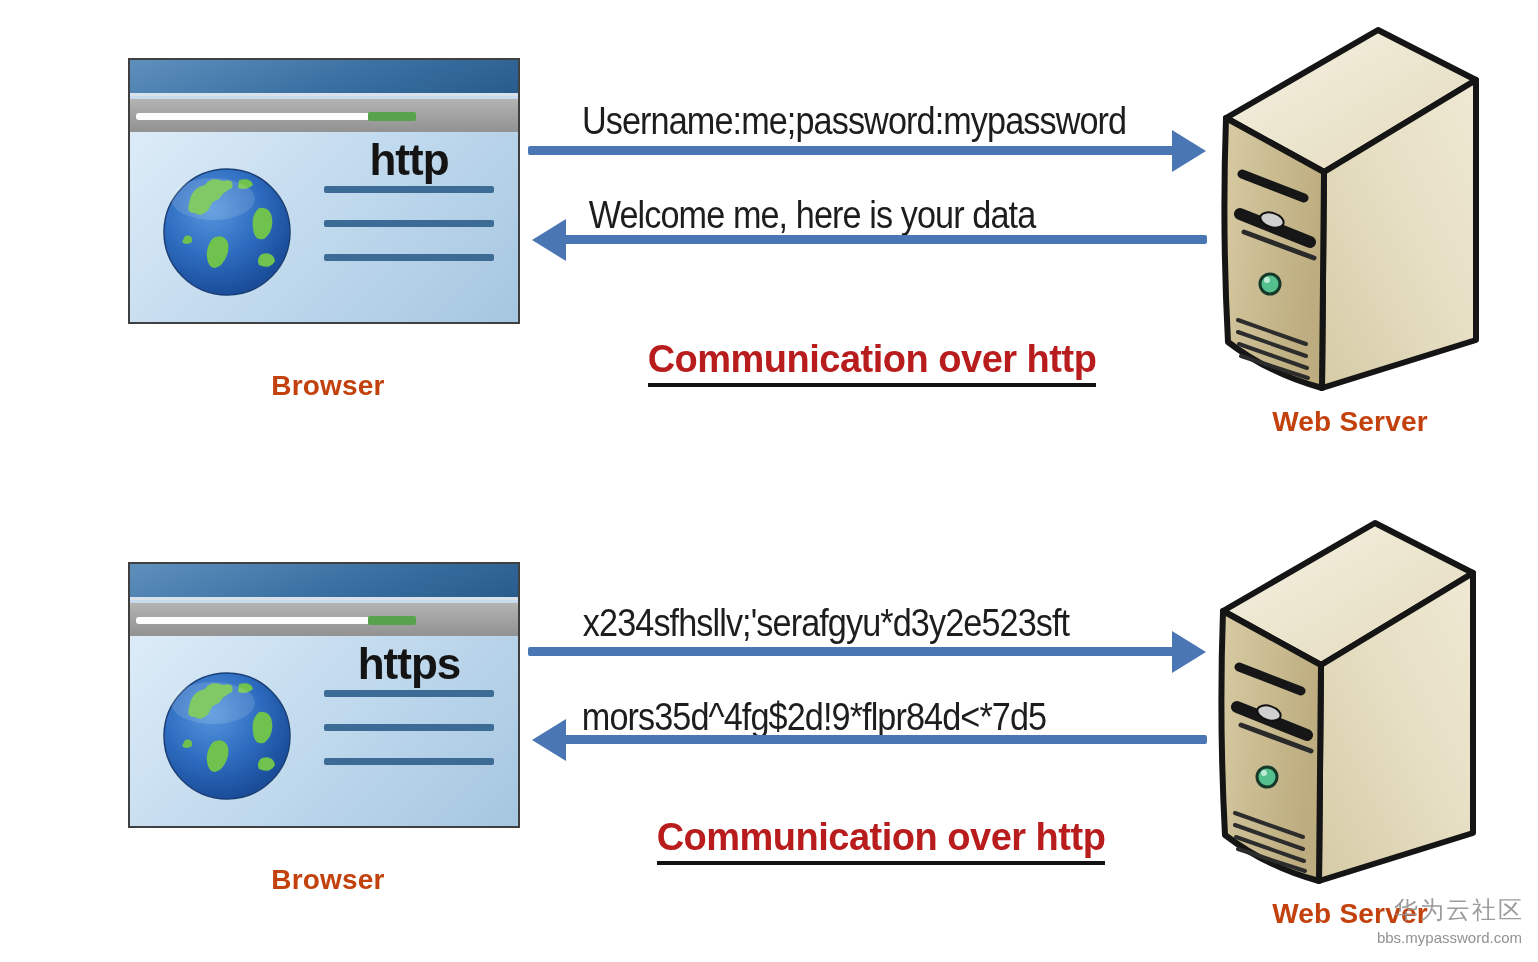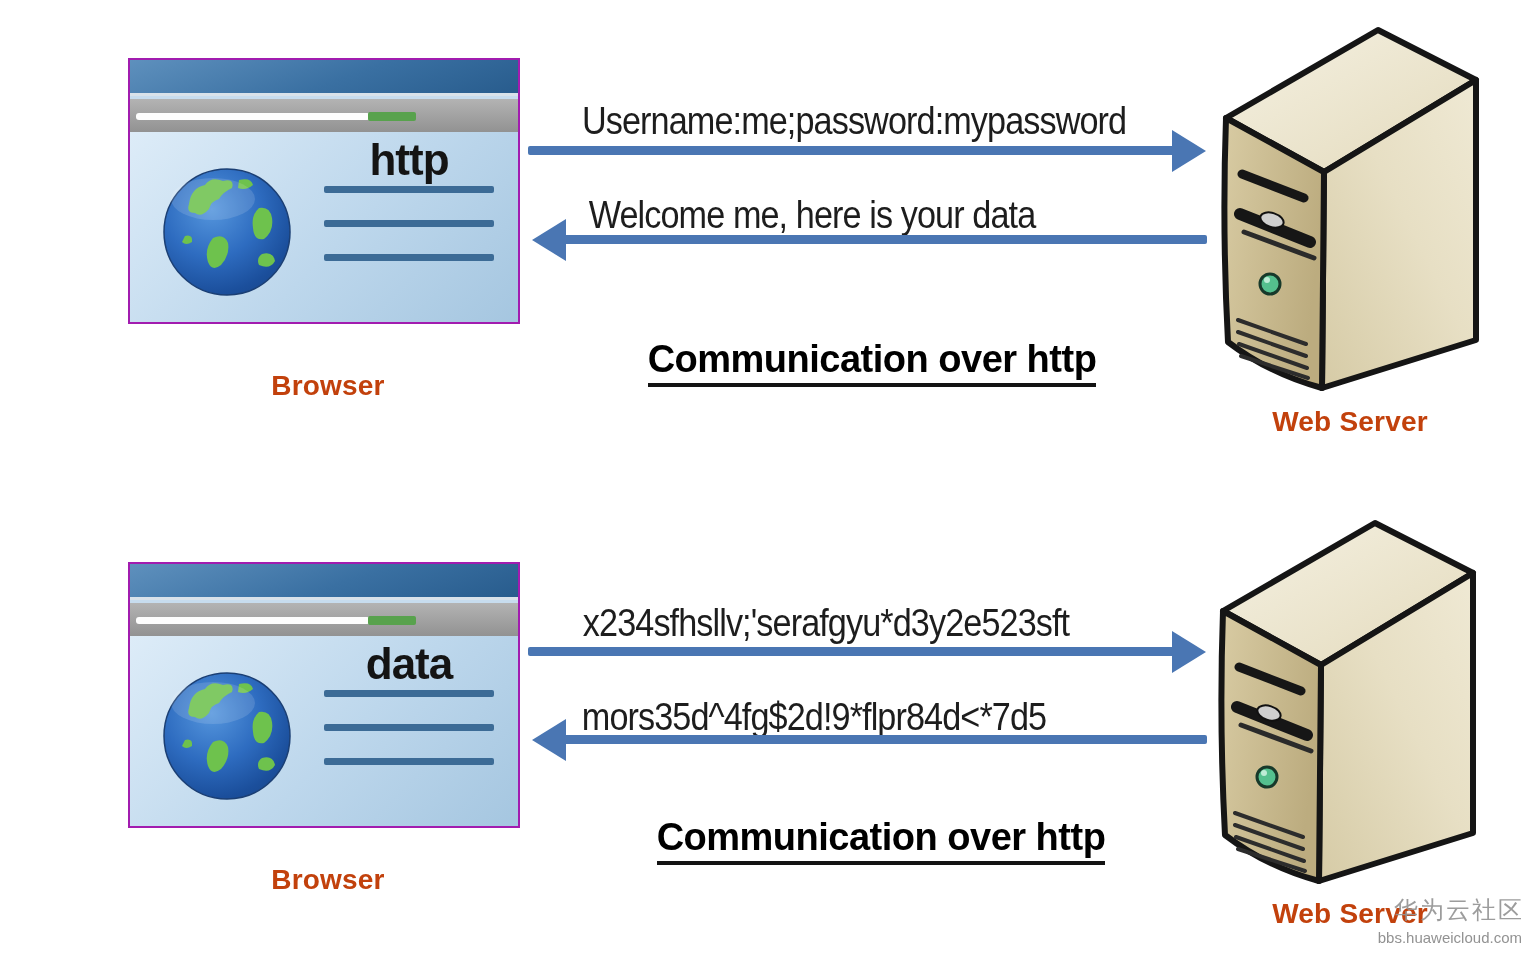--- a/index.html
+++ b/index.html
@@ -5,21 +5,21 @@
   html,body { margin:0; padding:0; background:#ffffff; }
   .canvas {
     position:relative; width:1538px; height:962px; background:#ffffff;
     font-family:"Liberation Sans", sans-serif; overflow:hidden;
   }
   .abs { position:absolute; }
 
   
   .bwindow {
     position:absolute; width:392px; height:266px;
-    border:2px solid #a21caf; box-sizing:border-box; background:#c7dcee;
+    border:2px solid #404040; box-sizing:border-box; background:#c7dcee;
   }
   .titlebar {
     position:absolute; left:0; top:0; width:100%; height:36px;
     background:linear-gradient(160deg,#5e90bd 0%, #3a70a2 55%, #285c8d 100%);
     border-bottom:3px solid #d9e2ea; box-sizing:border-box;
   }
   .toolbar {
     position:absolute; left:0; top:39px; width:100%; height:33px;
     background:linear-gradient(180deg,#b3b3b3,#929292);
   }
@@ -67,21 +67,21 @@
   }
   .msg {
     position:absolute; width:600px; text-align:center; white-space:nowrap;
     font-size:38px; color:#1d1d1d; transform:scaleX(0.9);
     transform-origin:50% 50%; letter-spacing:-1px; line-height:1;
   }
 
   
   .sectitle {
     position:absolute; width:520px; text-align:center; white-space:nowrap;
-    font-size:38px; font-weight:700; color:#000000; letter-spacing:-0.5px;
+    font-size:38px; font-weight:700; color:#b91c1c; letter-spacing:-0.5px;
   }
   .sectitle span { border-bottom:4px solid #131313; padding-bottom:3px; }
 
   
   .server { position:absolute; width:265px; height:375px; }
 
   
   .wm-cn {
     position:absolute; right:14px; top:894px; font-size:24px;
     color:rgba(148,148,148,0.92); letter-spacing:2px; z-index:5;
@@ -212,21 +212,21 @@
           <g clip-path="url(#cl2)" fill="#6ec24d">
             <path d="M28,38 Q30,22 44,19 Q50,10 62,15 Q74,12 71,22 Q62,26 58,33 Q50,35 48,43 Q40,52 34,47 Q25,47 28,38 Z"></path>
             <path d="M78,14 Q90,11 92,19 Q85,25 77,22 Z"></path>
             <path d="M52,72 Q63,67 67,77 Q69,89 60,99 Q51,106 47,96 Q43,83 52,72 Z"></path>
             <path d="M98,42 Q109,40 111,52 Q113,65 103,73 Q93,75 92,62 Q90,49 98,42 Z"></path>
             <path d="M101,88 Q112,85 114,95 Q109,104 98,99 Q95,92 101,88 Z"></path>
             <path d="M24,70 Q32,68 31,76 Q25,80 21,76 Z"></path>
           </g>
           <ellipse cx="52" cy="33" rx="42" ry="21" fill="#ffffff" opacity="0.13"></ellipse>
         </svg>
-        <div class="protocol">data</div>
+        <div class="protocol">https</div>
         <div class="cline l1"></div>
         <div class="cline l2"></div>
         <div class="cline l3"></div>
       </div>
     </div>
     <div class="nodelabel" style="left:228px; top:864px;">Browser</div>
 
     <div class="msg" style="left:526px; top:604px;">x234sfhsllv;'serafgyu*d3y2e523sft</div>
     <div class="shaft" style="left:528px; top:647px; width:648px;"></div>
     <div class="head-right" style="left:1172px; top:631px;"></div>
@@ -257,15 +257,15 @@
         <path d="M20,298 L88,322"></path>
           <path d="M20,310 L88,334"></path>
         <path d="M21,322 L89,346"></path>
           <path d="M23,334 L90,356"></path>
       </g>
     </svg>
     <div class="nodelabel" style="left:1250px; top:898px;">Web Server</div>
   </div>
 
   <div class="wm-cn">华为云社区</div>
-  <div class="wm-url">bbs.huaweicloud.com</div>
+  <div class="wm-url">bbs.mypassword.com</div>
 
 </div>
 
 </body></html>

